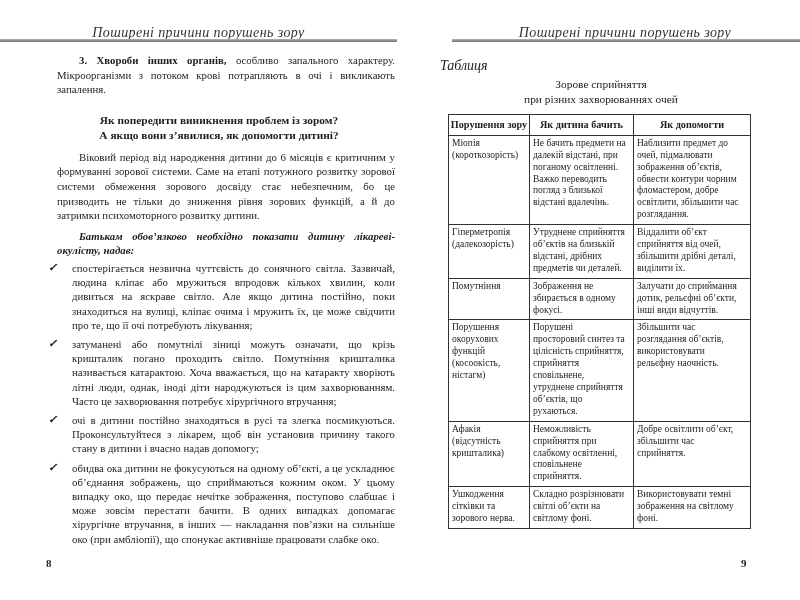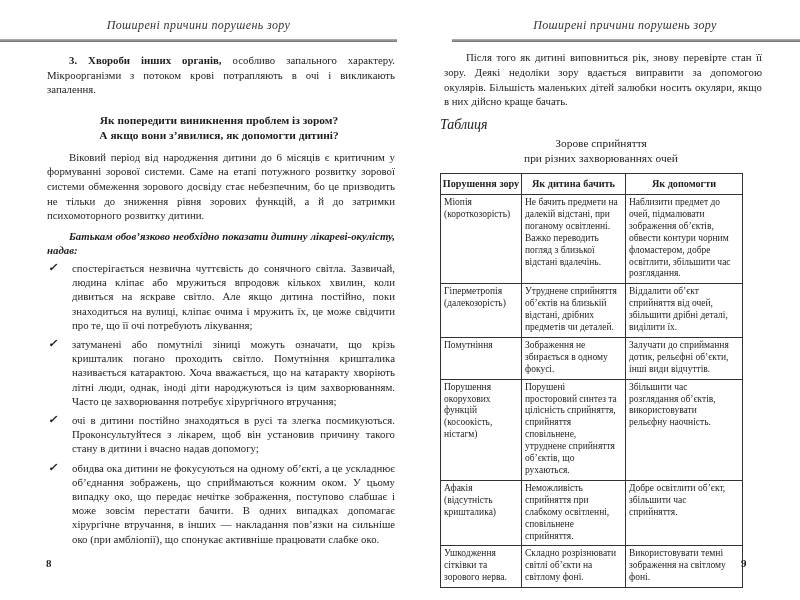--- a/index.html
+++ b/index.html
@@ -2,51 +2,51 @@
 <html lang="uk"><head>
 <meta charset="utf-8">
 <style>
   html,body{margin:0;padding:0;}
   body{
     width:800px;height:600px;background:#ffffff;position:relative;overflow:hidden;
     font-family:"Liberation Serif","DejaVu Serif",serif;color:#1e1e1e;
     -webkit-font-smoothing:antialiased;
   }
   .runhead{
-    position:absolute;top:18px;font-style:italic;font-size:12px;color:#333;
+    position:absolute;top:25px;font-style:italic;font-size:14px;color:#333;
     letter-spacing:.4px;text-align:center;white-space:nowrap;
   }
   .runhead-left{left:0;width:397px;}
   .runhead-right{left:450px;width:350px;}
   .rule{position:absolute;top:39px;height:3px;background:linear-gradient(#b5b5b5,#6f6f6f);}
   .rule-left{left:0;width:397px;}
   .rule-right{left:452px;width:348px;}
 
   .page{position:absolute;text-align:justify;}
   .page-left{left:43px;top:53px;width:352px;font-size:10.8px;line-height:14.6px;}
   .page-right{left:440px;top:50px;width:322px;font-size:10.8px;line-height:14.8px;}
 
-  .para{margin:0 0 6px 4px;}
+  .para{margin:0 0 6px 14px;}
   .indent{text-indent:22px;}
   .center-heading{
     font-weight:bold;text-align:center;text-indent:0;
     font-size:11.4px;line-height:15px;margin:16px 0 7px;
   }
   .lead-in{font-weight:bold;font-style:italic;margin-bottom:3px;}
   .checklist{margin:0;}
   .check-item{position:relative;padding-left:29px;margin-bottom:5px;line-height:14.2px;}
   .check{position:absolute;left:5px;top:-1px;font-style:italic;font-weight:bold;font-size:11px;}
   .pagenum{position:absolute;font-weight:bold;font-size:11px;color:#1e1e1e;}
   .pagenum-left{left:46px;top:557px;}
   .pagenum-right{left:741px;top:557px;}
 
   .table-caption{text-align:left;font-style:italic;font-size:14px;margin:9px 14px 3px 0;}
   .table-title{text-align:center;font-weight:normal;font-size:11.4px;line-height:15px;margin:0 0 7px 0;}
   table.vision-table{
-    border-collapse:collapse;table-layout:fixed;width:302px;
+    border-collapse:collapse;table-layout:fixed;margin-left:8px;width:302px;
     font-size:9.5px;line-height:11.9px;text-align:left;
   }
   table.vision-table col.c1{width:81px;}
   table.vision-table col.c2{width:104px;}
   table.vision-table col.c3{width:117px;}
   table.vision-table th,table.vision-table td{
     border:1px solid #323232;vertical-align:top;padding:2px 6px 3px 3px;
     overflow:hidden;
   }
   table.vision-table th{
@@ -87,21 +87,20 @@
       <span>очі в дитини постійно знаходяться в русі та злегка посмикуються. Проконсультуйтеся з лікарем, щоб він установив причину такого стану в дитини і вчасно надав допомогу;</span>
     </div>
     <div class="check-item">
       <span class="check">✓</span>
       <span>обидва ока дитини не фокусуються на одному об’єкті, а це ускладнює об’єднання зображень, що сприймаються кожним оком. У цьому випадку око, що передає нечітке зображення, поступово слабшає і може зовсім перестати бачити. В одних випадках допомагає хірургічне втручання, в інших — накладання пов’язки на сильніше око (при амбліопії), що спонукає активніше працювати слабке око.</span>
     </div>
   </div>
 </div>
 
 <div class="page page-right">
-  <p class="para indent">Після того як дитині виповниться рік, знову перевірте стан її зору. Деякі недоліки зору вдається виправити за допомогою окулярів. Більшість маленьких дітей залюбки носить окуляри, якщо в них дійсно краще бачать.</p>
 
   <div class="table-caption">Таблиця</div>
 
   <div class="table-title">
     <div>Зорове сприйняття</div>
     <div>при різних захворюваннях очей</div>
   </div>
 
   <table class="vision-table">
     <colgroup>

